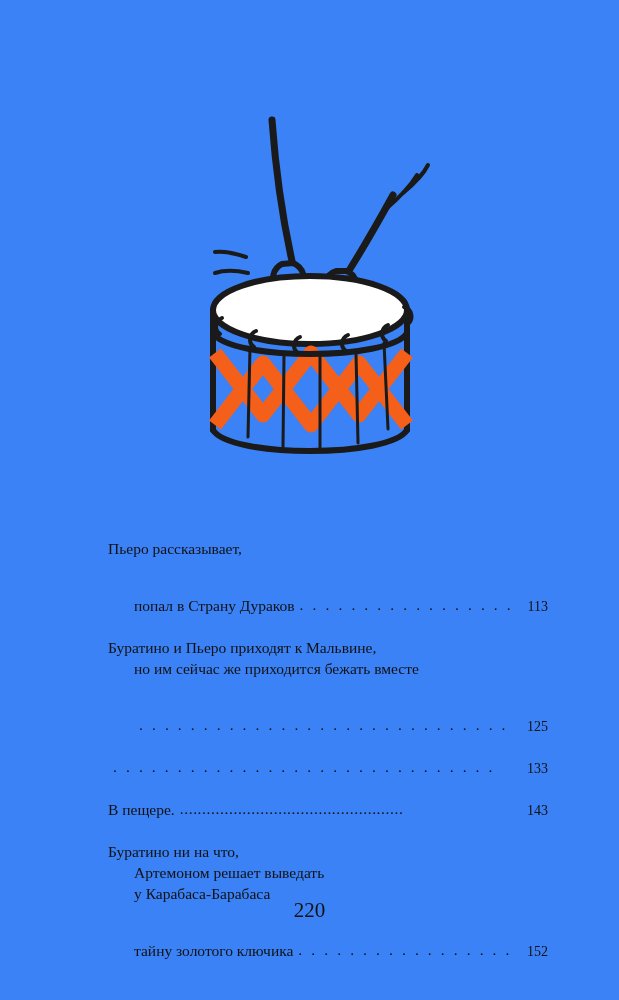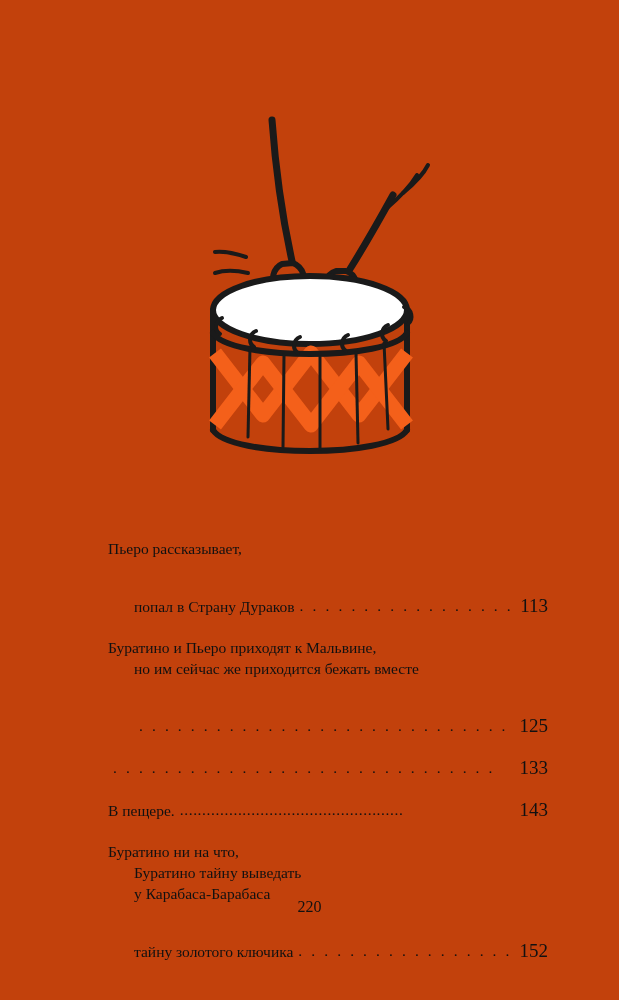--- a/index.html
+++ b/index.html
@@ -11,21 +11,21 @@
     width: 619px;
     height: 1000px;
     position: relative;
     font-family: "Liberation Serif", serif;
     color: #111111;
     overflow: hidden;
   }
   .page {
     position: absolute;
     inset: 0;
-    background: #c2410c;
+    background: #3b82f6;
   }
 
   
   .illustration {
     position: absolute;
     left: 0;
     top: 70px;
     width: 619px;
     height: 460px;
     display: flex;
@@ -76,33 +76,33 @@
     letter-spacing: 2.6px;
     font-size: 15.5px;
     position: relative;
     top: -1px;
   }
   .dots-tight {
     letter-spacing: 0.6px;
   }
   .page-num {
     flex: 0 0 auto;
-    font-size: 19px;
+    font-size: 14px;
     min-width: 30px;
     text-align: right;
   }
 
   
   .folio {
     position: absolute;
     left: 0;
     top: 898px;
     width: 619px;
     text-align: center;
-    font-size: 16px;
+    font-size: 21px;
   }
 </style>
 </head>
 <body>
 
 <div class="page">
 
   <div class="illustration">
     <svg width="300" height="430" viewBox="0 0 300 430" xmlns="http://www.w3.org/2000/svg">
       <g fill="none" stroke="#1a1a1a" stroke-linecap="round" stroke-linejoin="round">
@@ -181,21 +181,21 @@
     <div class="toc-entry">
       <div class="toc-last">
         <span class="toc-title-part">В пещере.</span>
         <span class="dots dots-tight">..................................................</span>
         <span class="page-num">143</span>
       </div>
     </div>
 
     <div class="toc-entry">
       <div class="toc-line">Буратино ни на что,</div>
-      <div class="toc-line indent">Буратино тайну выведать</div>
+      <div class="toc-line indent">Артемоном решает выведать</div>
       <div class="toc-line indent">у Карабаса-Барабаса</div>
       <div class="toc-last indent">
         <span class="toc-title-part">тайну золотого ключика</span>
         <span class="dots">. . . . . . . . . . . . . . . . . . . . . . . . . . . . . .</span>
         <span class="page-num">152</span>
       </div>
     </div>
 
   </div>
 

